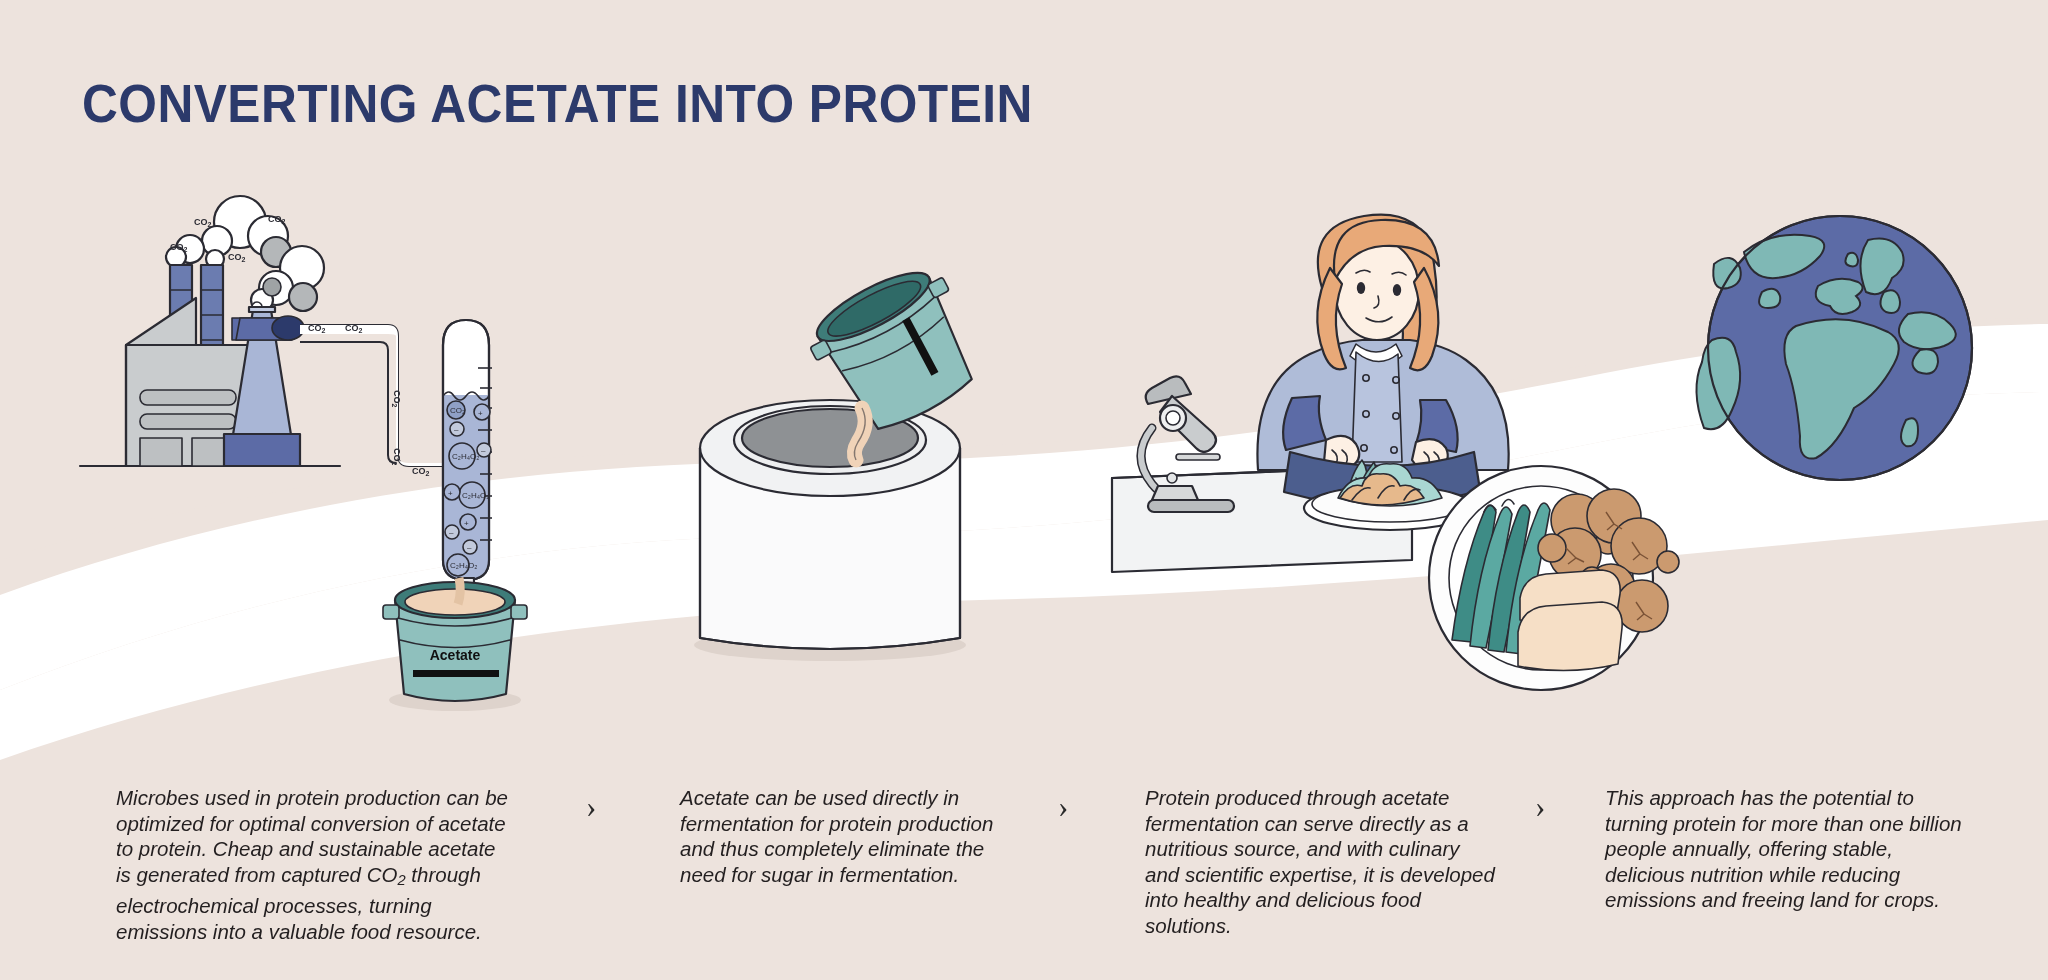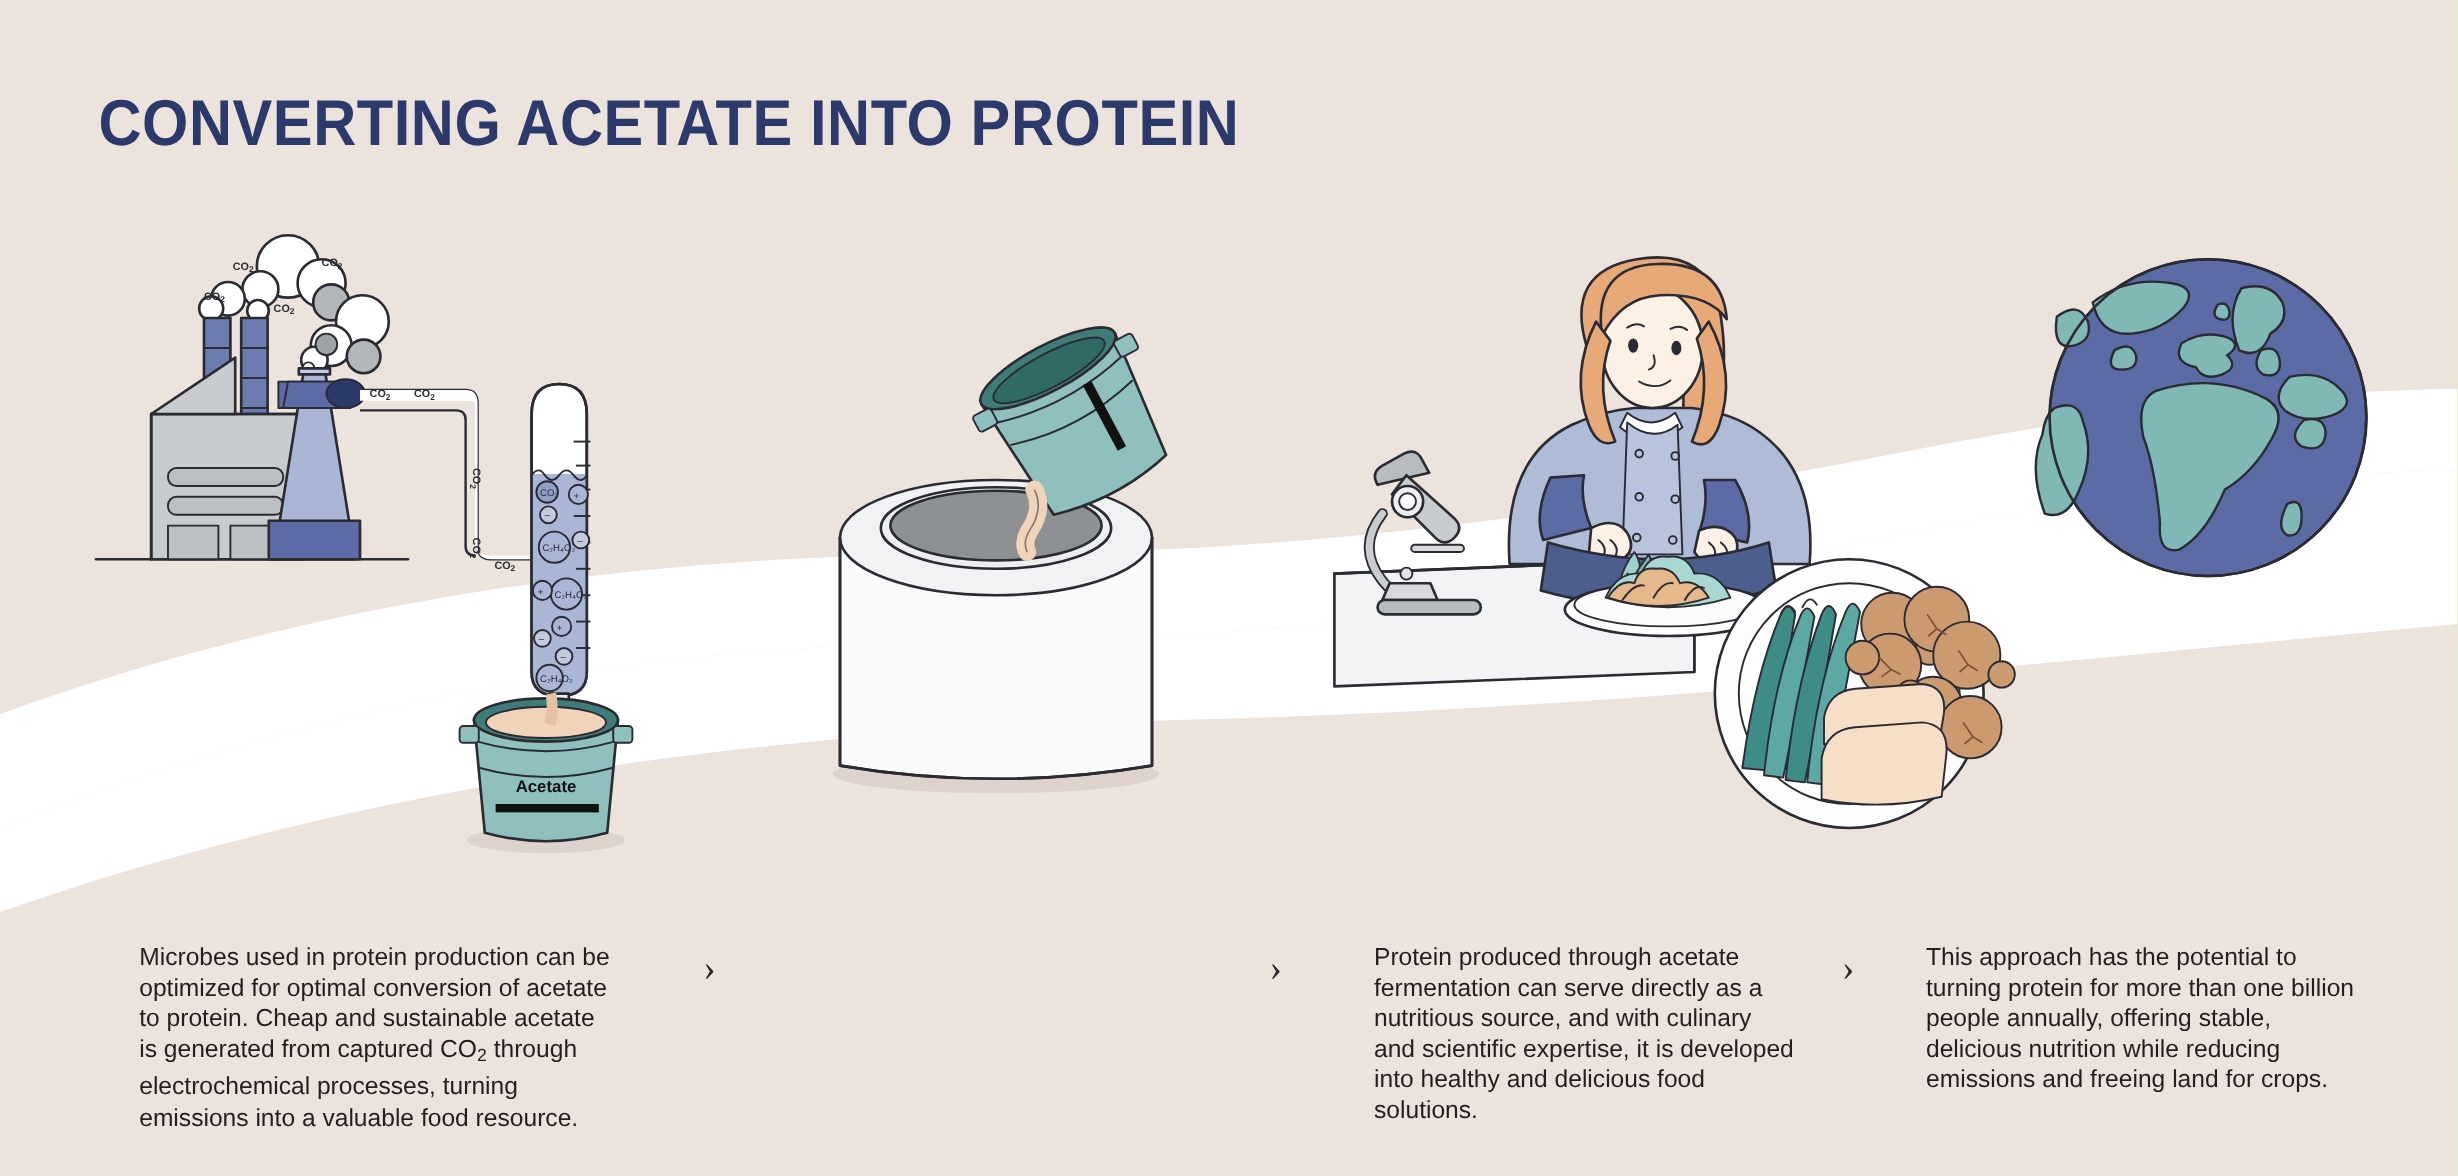--- a/index.html
+++ b/index.html
@@ -5,21 +5,21 @@
 <style>
   html, body {
     margin: 0;
     padding: 0;
     background: #EDE3DD;
   }
   #page {
     position: relative;
     width: 2048px;
     height: 980px;
-    background: #bef264;
+    background: #c4b5fd;
     overflow: hidden;
     font-family: "Liberation Sans", sans-serif;
   }
 
   
   .bg-wave {
     position: absolute;
     inset: 0;
     width: 2048px;
     height: 980px;
@@ -58,20 +58,21 @@
     width: 2048px;
     height: 195px;
   }
   .caption {
     position: absolute;
     top: 0;
     color: #231F20;
     font-size: 20.5px;
     line-height: 25.5px;
     font-family: "Liberation Sans", sans-serif;
+    font-style: italic;
   }
   .cap-0 { left: 116px;  width: 400px; }
   .cap-1 { left: 680px;  width: 320px; }
   .cap-2 { left: 1145px; width: 350px; }
   .cap-3 { left: 1605px; width: 360px; }
 
   .chevron {
     position: absolute;
     top: 6px;
     font-size: 31px;
@@ -429,20 +430,21 @@
       <circle cx="1840" cy="348" r="132" fill="none" class="ol"></circle>
     </g>
   </svg>
 
   <div class="captions">
 
     <div class="caption cap-0"><span>Microbes used in protein production can be optimized for optimal conversion of acetate to protein. Cheap and sustainable acetate is generated from captured CO</span><span class="sub">2</span><span> through electrochemical processes, turning emissions into a valuable food resource.</span></div>
 
     <div class="chevron chev-0">›</div>
 
+    <div class="caption cap-1">Acetate can be used directly in fermentation for protein production and thus completely eliminate the need for sugar in fermentation.</div>
 
     <div class="chevron chev-1">›</div>
 
     <div class="caption cap-2">Protein produced through acetate fermentation can serve directly as a nutritious source, and with culinary and scientific expertise, it is developed into healthy and delicious food solutions.</div>
 
     <div class="chevron chev-2">›</div>
 
     <div class="caption cap-3">This approach has the potential to turning protein for more than one billion people annually, offering stable, delicious nutrition while reducing emissions and freeing land for crops.</div>
   </div>
 

